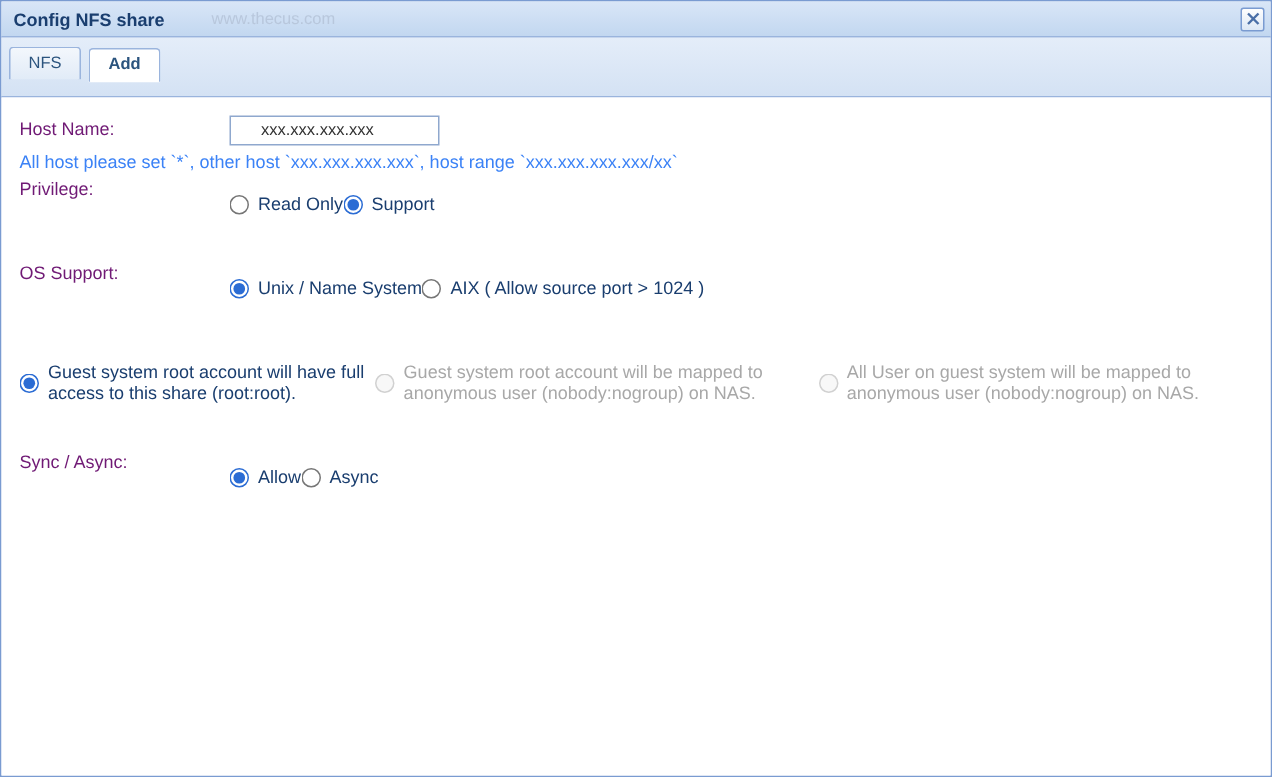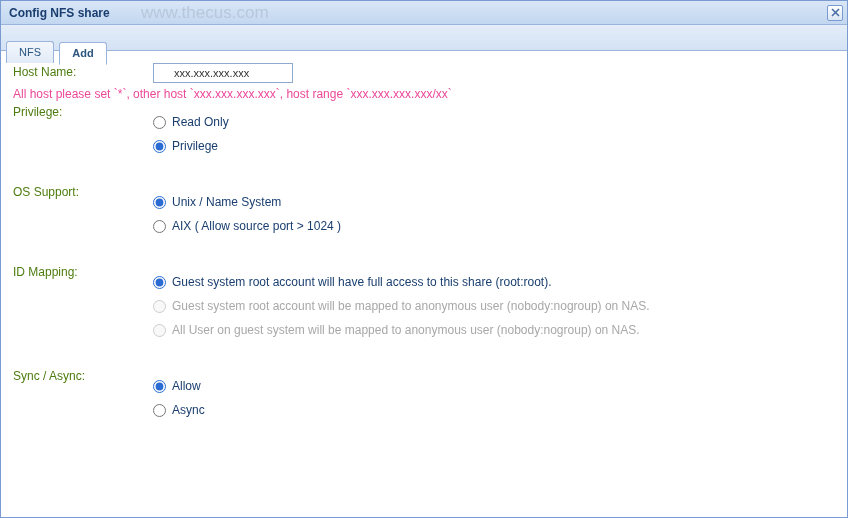--- a/index.html
+++ b/index.html
@@ -31,21 +31,21 @@
     position: relative;
   }
   .titlebar-title {
     font-weight: bold;
     color: #1a3e6f;
     font-size: 12px;
     flex: 1;
   }
   .titlebar-watermark {
     color: #b8c7dc;
-    font-size: 17px;
+    font-size: 11px;
     position: absolute;
     left: 140px;
   }
   .titlebar-right-text {
     color: #b8c7dc;
     font-size: 10px;
     position: absolute;
     right: 28px;
   }
   .close-btn {
@@ -57,22 +57,22 @@
     display: flex;
     align-items: center;
     justify-content: center;
     cursor: pointer;
     margin-left: auto;
   }
   .close-btn svg { display: block; }
   .tabstrip {
     background: linear-gradient(#e4edf9, #d4e2f4);
     border-bottom: 1px solid #9ab4dd;
-    height: 26px;
-    padding: 16px 0 0 5px;
+    height: 40px;
+    padding: 6px 0 0 5px;
   }
   .tab {
     display: inline-block;
     padding: 3px 12px 4px 12px;
     margin-right: 2px;
     border: 1px solid #9ab4dd;
     border-bottom: none;
     border-radius: 3px 3px 0 0;
     background: linear-gradient(#f3f7fc, #e1ebf7);
     color: #2b547e;
@@ -95,44 +95,43 @@
     background: #fff;
   }
   .form-row {
     display: flex;
     align-items: flex-start;
     margin-bottom: 4px;
   }
   .form-row.vtop { align-items: flex-start; }
   .label-col {
     width: 140px;
-    color: #4d7c0f;
+    color: #701a75;
     padding-top: 2px;
   }
   .ctrl-col {
     flex: 1;
     color: #1a3e6f;
   }
   .hostname-input {
     width: 140px;
     height: 20px;
     border: 1px solid #8fa8ce;
     padding: 2px 20px;
     font-size: 11px;
     color: #333;
   }
   .hint {
-    color: #ec4899;
+    color: #3b82f6;
     font-size: 12px;
     margin: 4px 0 2px 0;
   }
   .radio-group {
     display: flex;
-    flex-direction: column;
-    gap: 10px;
+    flex-direction: row;
     padding-top: 12px;
   }
   .radio-item {
     display: flex;
     align-items: center;
     gap: 6px;
     color: #1a3e6f;
     cursor: pointer;
   }
   .radio-item.disabled {
@@ -184,21 +183,21 @@
     <div class="form-row vtop">
       <div class="label-col">Privilege:</div>
       <div class="ctrl-col">
         <div class="radio-group">
           <label class="radio-item">
             <input type="radio" name="priv" style="">
             <span>Read Only</span>
           </label>
           <label class="radio-item">
             <input type="radio" name="priv" checked="" style="">
-            <span>Privilege</span>
+            <span>Support</span>
           </label>
         </div>
       </div>
     </div>
 
     <div class="section-gap"></div>
 
     <div class="form-row vtop">
       <div class="label-col">OS Support:</div>
       <div class="ctrl-col">
@@ -211,21 +210,20 @@
             <input type="radio" name="os" style="">
             <span>AIX ( Allow source port &gt; 1024 )</span>
           </label>
         </div>
       </div>
     </div>
 
     <div class="section-gap"></div>
 
     <div class="form-row vtop">
-      <div class="label-col">ID Mapping:</div>
       <div class="ctrl-col">
         <div class="radio-group">
           <label class="radio-item">
             <input type="radio" name="idmap" checked="" style="">
             <span>Guest system root account will have full access to this share (root:root).</span>
           </label>
           <label class="radio-item disabled">
             <input type="radio" name="idmap" disabled="" style="">
             <span>Guest system root account will be mapped to anonymous user (nobody:nogroup) on NAS.</span>
           </label>

